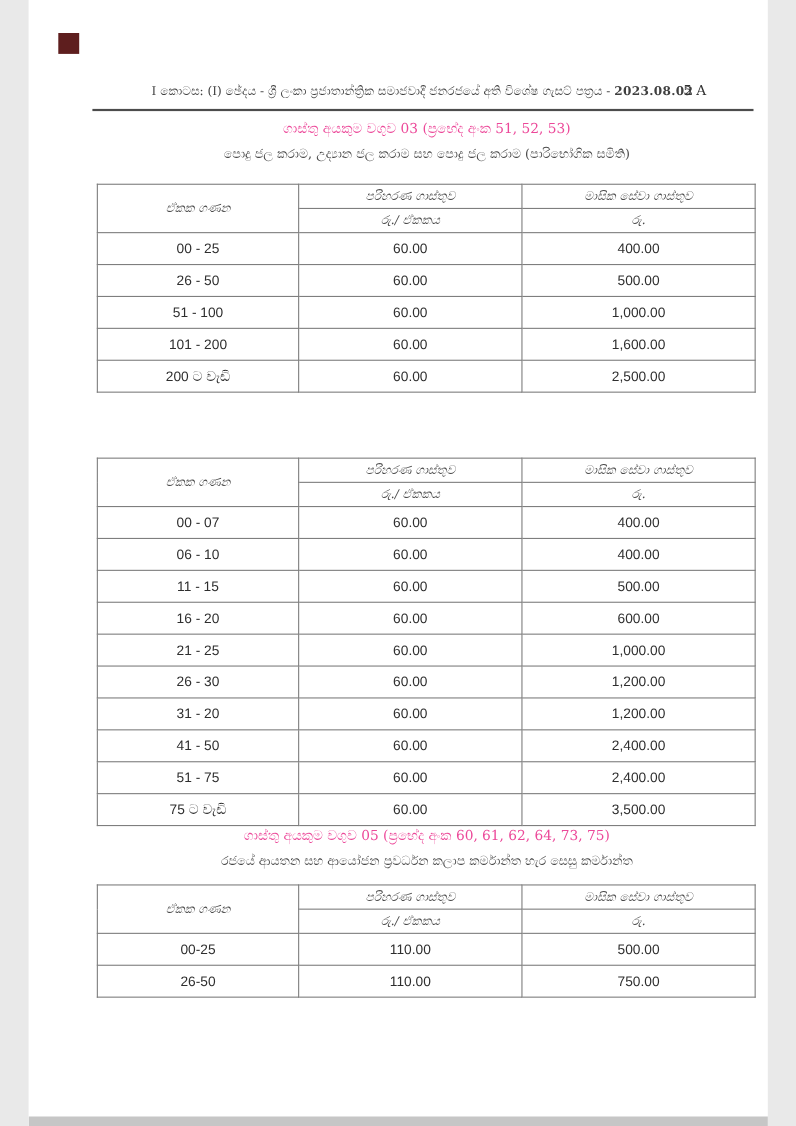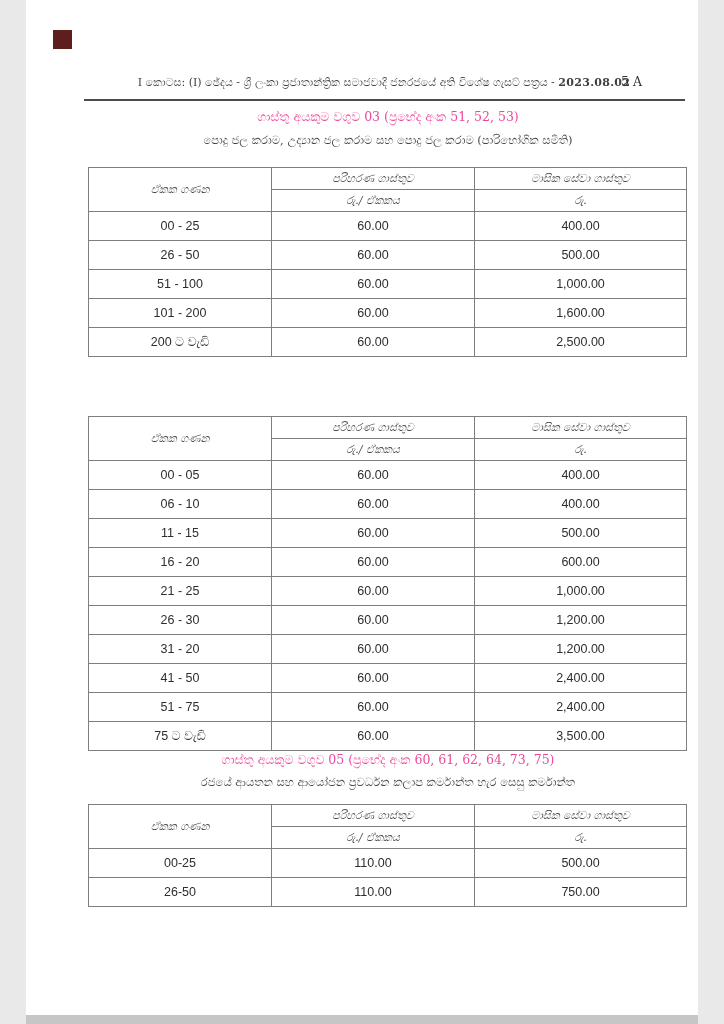--- a/index.html
+++ b/index.html
@@ -124,21 +124,21 @@
         <th>පරිහරණ ගාස්තුව</th>
         <th>මාසික සේවා ගාස්තුව</th>
       </tr>
       <tr>
         <th>රු./ ඒකකය</th>
         <th>රු.</th>
       </tr>
     </thead>
     <tbody>
         <tr>
-          <td>00 - 05</td>
+          <td>00 - 07</td>
           <td>60.00</td>
           <td>400.00</td>
         </tr>
         <tr>
           <td>06 - 10</td>
           <td>60.00</td>
           <td>400.00</td>
         </tr>
         <tr>
           <td>11 - 15</td>

